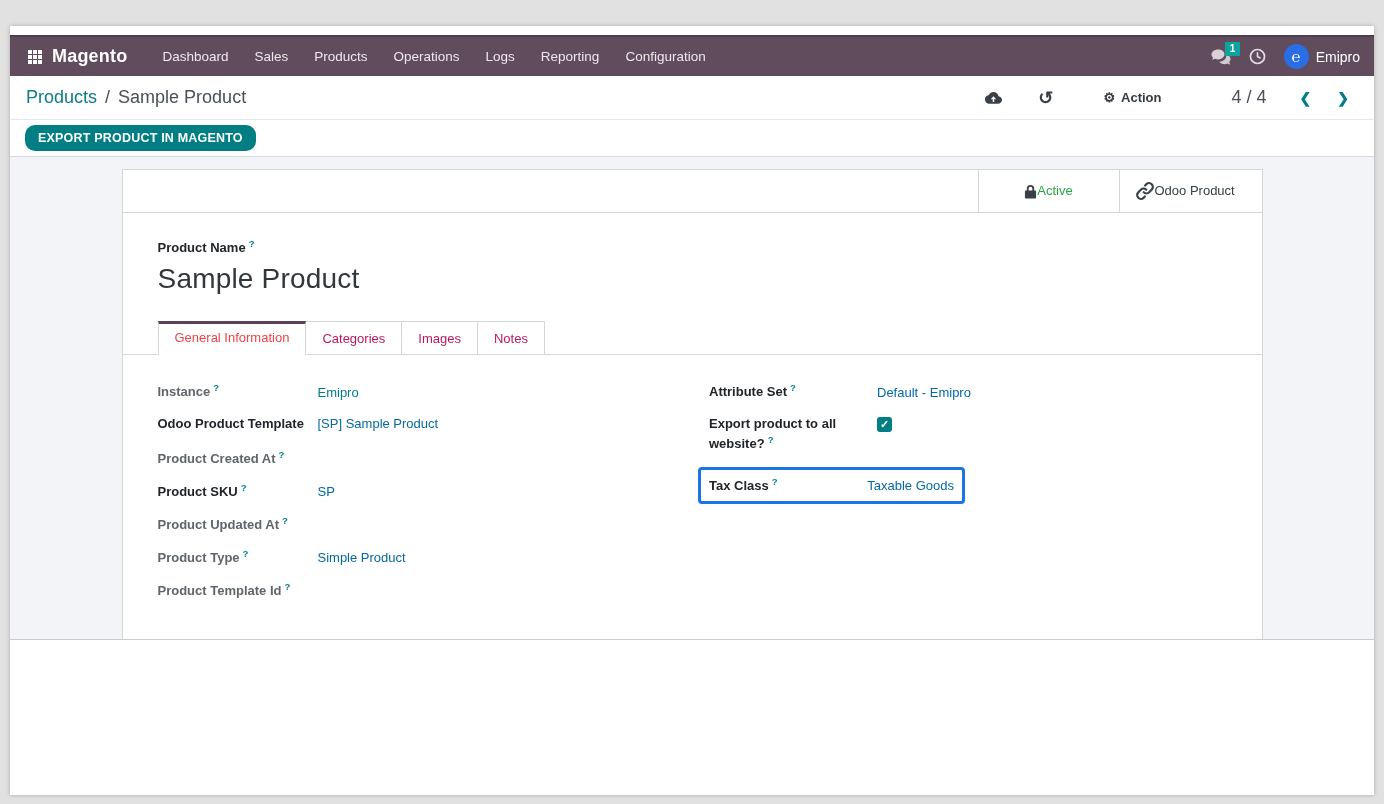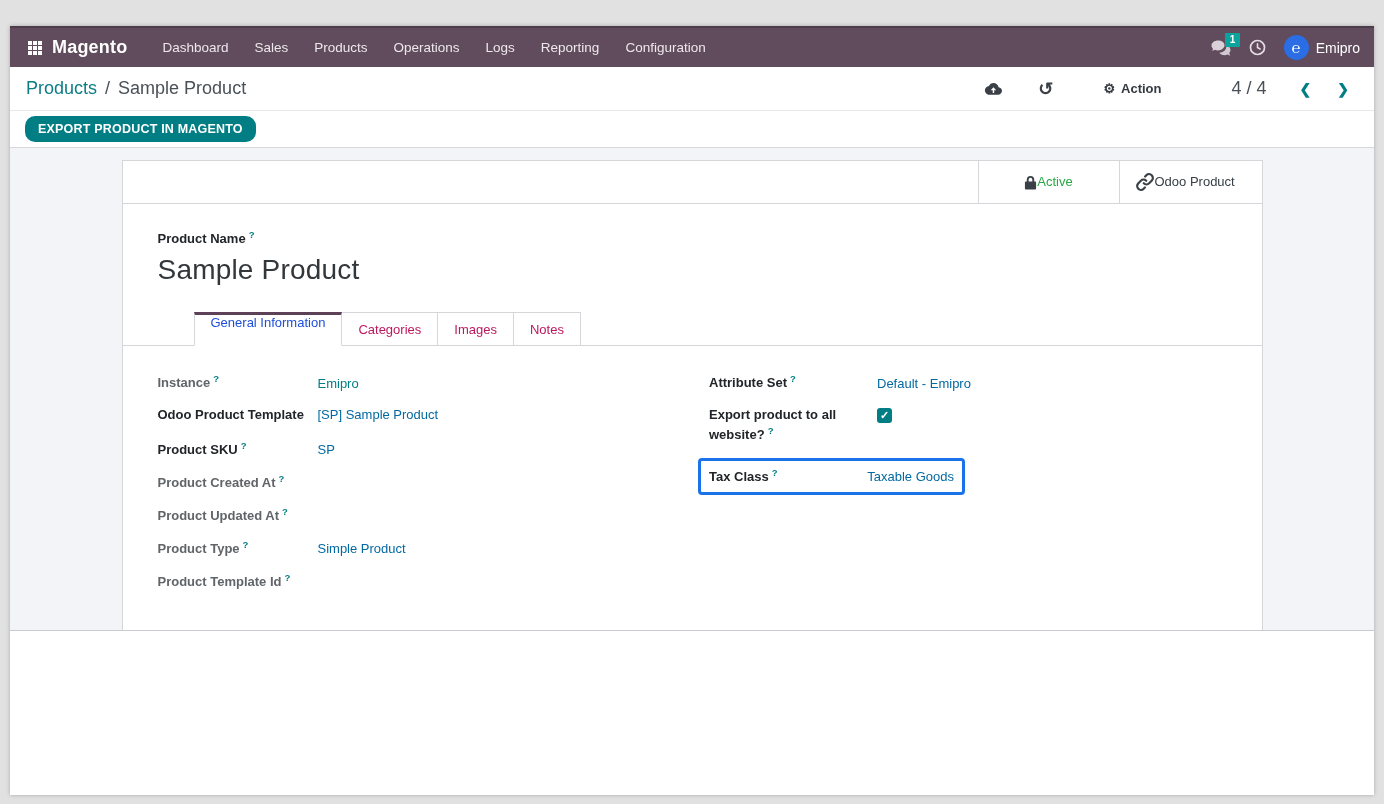--- a/index.html
+++ b/index.html
@@ -5,21 +5,21 @@
   * { box-sizing: border-box; margin: 0; padding: 0; }
   html,body { width:1384px; height:804px; }
   body { font-family:"Liberation Sans", sans-serif; background:#dedddd; position:relative; overflow:hidden; }
 
   .screen { position:absolute; inset:0; background:#e2e1e2; }
   .window { position:absolute; top:26px; left:10px; right:10px; bottom:9px; background:#ffffff;
             display:flex; flex-direction:column; overflow:hidden; box-shadow:0 0 4px rgba(0,0,0,.25); }
 
   
   .navbar { height:41px; background:#604c5c; border-top:2px solid #4e3d4a; display:flex; align-items:center;
-            padding:0 14px; flex-shrink:0; color:#e9e2e7; }
+            padding:0 14px; flex-shrink:0; color:#e9e2e7;margin-top:9px; }
   .apps-toggle { display:grid; grid-template-columns:repeat(3,4px); gap:1px; margin:0 10px 0 4px; cursor:pointer; }
   .apps-toggle span { width:4px; height:4px; background:#fff; }
   .brand { color:#fff; font-size:18px; font-weight:700; margin-right:22px; letter-spacing:.2px; cursor:pointer; }
   .nav-menu { display:flex; align-items:center; height:100%; }
   .nav-item { font-size:13.5px; padding:0 13px; height:100%; display:flex; align-items:center; cursor:pointer; color:#eee7ec; }
   .nav-right { margin-left:auto; display:flex; align-items:center; gap:18px; }
   .msg-wrap { position:relative; cursor:pointer; display:flex; }
   .msg-badge { position:absolute; top:-7px; left:14px; background:#0ba39c; color:#fff; font-size:10px; font-weight:700;
                padding:1px 5px; border-radius:1px; line-height:12px; }
   .clock-wrap { cursor:pointer; display:flex; }
@@ -61,21 +61,21 @@
   .sheet-body { padding:25px 35px 30px; }
   .pn-label { font-size:13px; font-weight:700; color:#212529; }
   .help-sup { color:#017e84; font-size:9.5px; vertical-align:super; margin-left:3px; font-weight:700; }
   .product-title { font-size:28px; font-weight:400; color:#32373c; margin-top:8px; letter-spacing:.2px; }
 
   
   .tabs { display:flex; margin:26px -35px 0; padding:0 35px; border-bottom:1px solid #d4d6d9; }
   .tab { font-size:13px; color:#be185d; padding:9px 16px 8px; border:1px solid #d4d6d9; border-bottom:none;
          margin-bottom:-1px; background:#fff; cursor:pointer; }
   .tab + .tab { border-left:none; }
-  .tab.active { border-top:3px solid #5d4257; padding-top:0; border-bottom:1px solid #fff; color:#1d4ed8;margin-left:36px; }
+  .tab.active { border-top:3px solid #5d4257; padding-top:6px; border-bottom:1px solid #fff; color:#ef4444; }
   .tab:not(.active) { border-bottom:1px solid #d4d6d9; }
 
   
   .fields-grid { display:flex; margin-top:26px; }
   .fcol { width:50%; }
   .fcol.right { padding-left:17px; }
   .field-row { display:flex; align-items:baseline; margin-bottom:12px; min-height:21px; }
   .field-row.top-align { align-items:flex-start; }
   .f-label { width:160px; flex-shrink:0; font-size:13px; font-weight:700; color:#212529; line-height:1.45; }
   .fcol.right .f-label { width:168px; }
@@ -218,26 +218,26 @@
             <div class="fcol">
               <div class="field-row">
                 <span class="f-label muted"><span>Instance</span><sup class="help-sup">?</sup></span>
                 <span class="f-value link">Emipro</span>
               </div>
               <div class="field-row">
                 <span class="f-label">Odoo Product Template</span>
                 <span class="f-value">[SP] Sample Product</span>
               </div>
               <div class="field-row">
+                <span class="f-label muted"><span>Product Created At</span><sup class="help-sup">?</sup></span>
+                <span class="f-value"></span>
+              </div>
+              <div class="field-row">
                 <span class="f-label"><span>Product SKU</span><sup class="help-sup">?</sup></span>
                 <span class="f-value">SP</span>
-              </div>
-              <div class="field-row">
-                <span class="f-label muted"><span>Product Created At</span><sup class="help-sup">?</sup></span>
-                <span class="f-value"></span>
               </div>
               <div class="field-row">
                 <span class="f-label muted"><span>Product Updated At</span><sup class="help-sup">?</sup></span>
                 <span class="f-value"></span>
               </div>
               <div class="field-row">
                 <span class="f-label muted"><span>Product Type</span><sup class="help-sup">?</sup></span>
                 <span class="f-value">Simple Product</span>
               </div>
               <div class="field-row">

